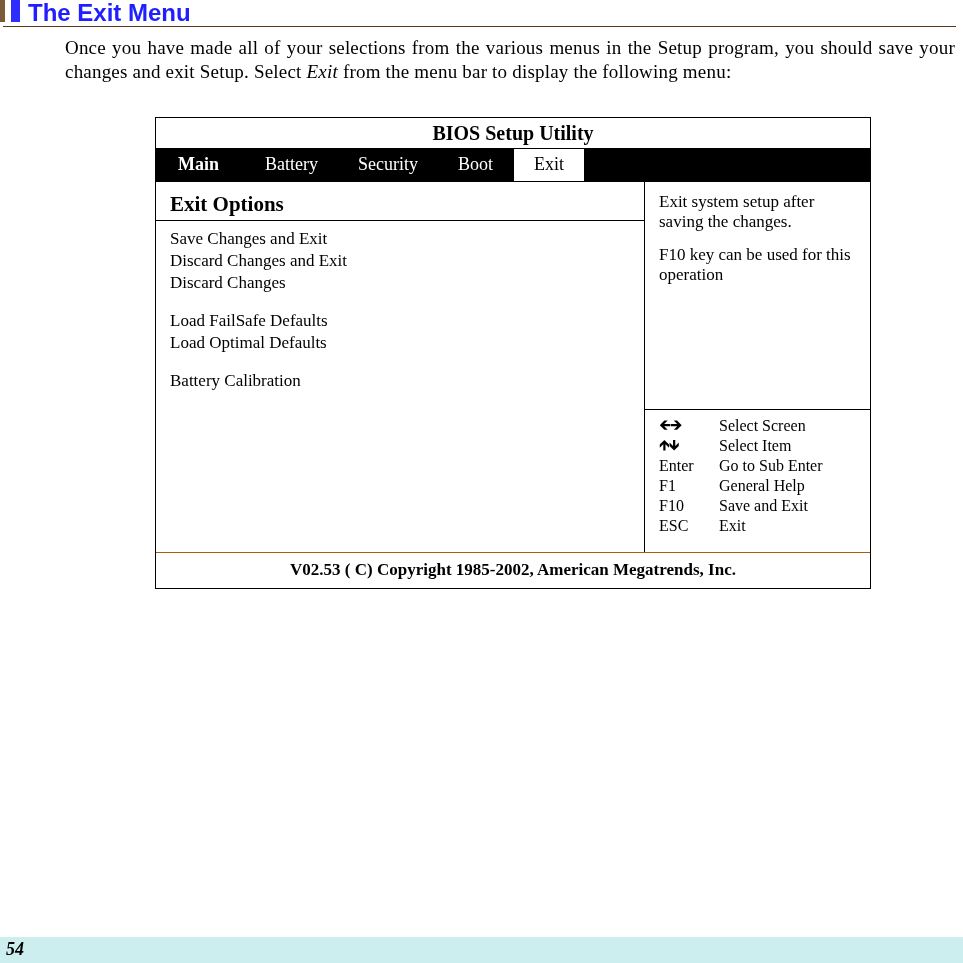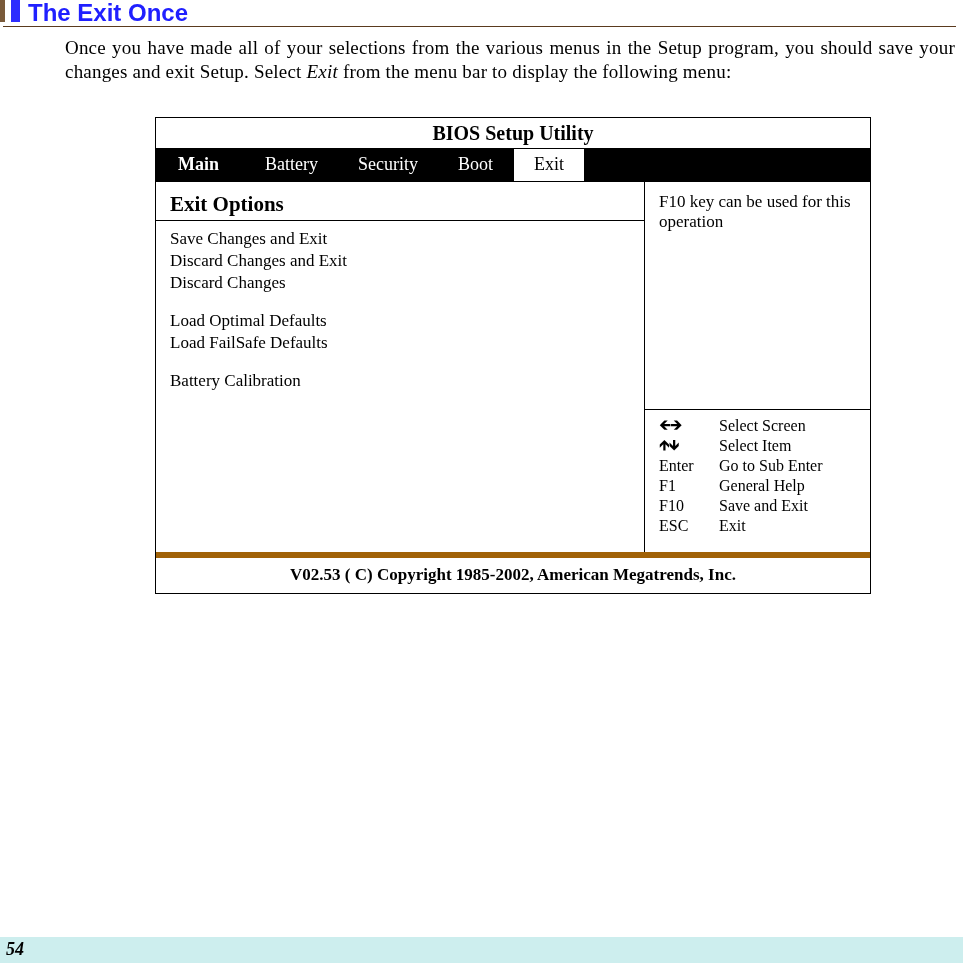--- a/index.html
+++ b/index.html
@@ -104,21 +104,21 @@
     margin-top: auto;
     border-top: 1px solid #000;
     margin-left: -14px; margin-right: -10px;
     padding: 6px 10px 6px 14px;
   }
   .nav-row { display: flex; gap: 14px; font-size: 16px; line-height: 1.25;}
   .nav-key { width: 46px; }
   .arrow-h { font-size: 15px; letter-spacing: -1px; }
   .arrow-v { font-size: 15px; letter-spacing: -1px; }
   .bios-footer {
-    border-top: 6px solid #a16207;
+    border-top: 1px solid #a16207;
     text-align: center;
     font-weight: bold;
     font-size: 17px;
     padding: 7px 4px 8px;
     font-family: 'Times New Roman', serif;
   }
   .page-footer-bar {
     position: absolute;
     left: 0; bottom: 0;
     width: 963px;
@@ -135,21 +135,21 @@
   }
 </style>
 </head>
 <body>
 
 <div class="side-bars">
   <span class="side-bar bar1"></span>
   <span class="side-bar bar2"></span>
 </div>
 
-<div class="section-title">The Exit Once</div>
+<div class="section-title">The Exit Menu</div>
 <div class="title-underline"></div>
 
 <div class="body-text">
   <span>Once you have made all of your selections from the various menus in the Setup program, you should save your changes and exit Setup.  Select </span><span class="italic">Exit</span><span> from the menu bar to display the following menu:</span>
 </div>
 
 <div class="bios-frame">
   <div class="bios-title-row">BIOS  Setup  Utility</div>
   <div class="bios-tabs">
     <div class="bios-tab main">Main</div>
@@ -160,26 +160,27 @@
     <div class="bios-tab last-spacer"></div>
   </div>
   <div class="bios-body">
     <div class="bios-left">
       <div class="exit-options-head">Exit  Options</div>
       <div class="exit-options-underline"></div>
       <div class="opt-line">Save Changes and Exit</div>
       <div class="opt-line">Discard Changes and Exit</div>
       <div class="opt-line">Discard Changes</div>
       <div class="opt-gap"></div>
+      <div class="opt-line">Load FailSafe Defaults</div>
       <div class="opt-line">Load Optimal Defaults</div>
-      <div class="opt-line">Load FailSafe Defaults</div>
       <div class="opt-gap"></div>
       <div class="opt-line">Battery Calibration</div>
     </div>
     <div class="bios-right">
+      <div class="help-text">Exit system setup after saving the changes.</div>
       <div class="help-text2">F10 key can be used for this operation</div>
       <div class="nav-keys">
         <div class="nav-row">
           <span class="nav-key arrow-h">🡸🡺</span>
           <span>Select Screen</span>
         </div>
         <div class="nav-row">
           <span class="nav-key arrow-v">🡹🡻</span>
           <span>Select Item</span>
         </div>

